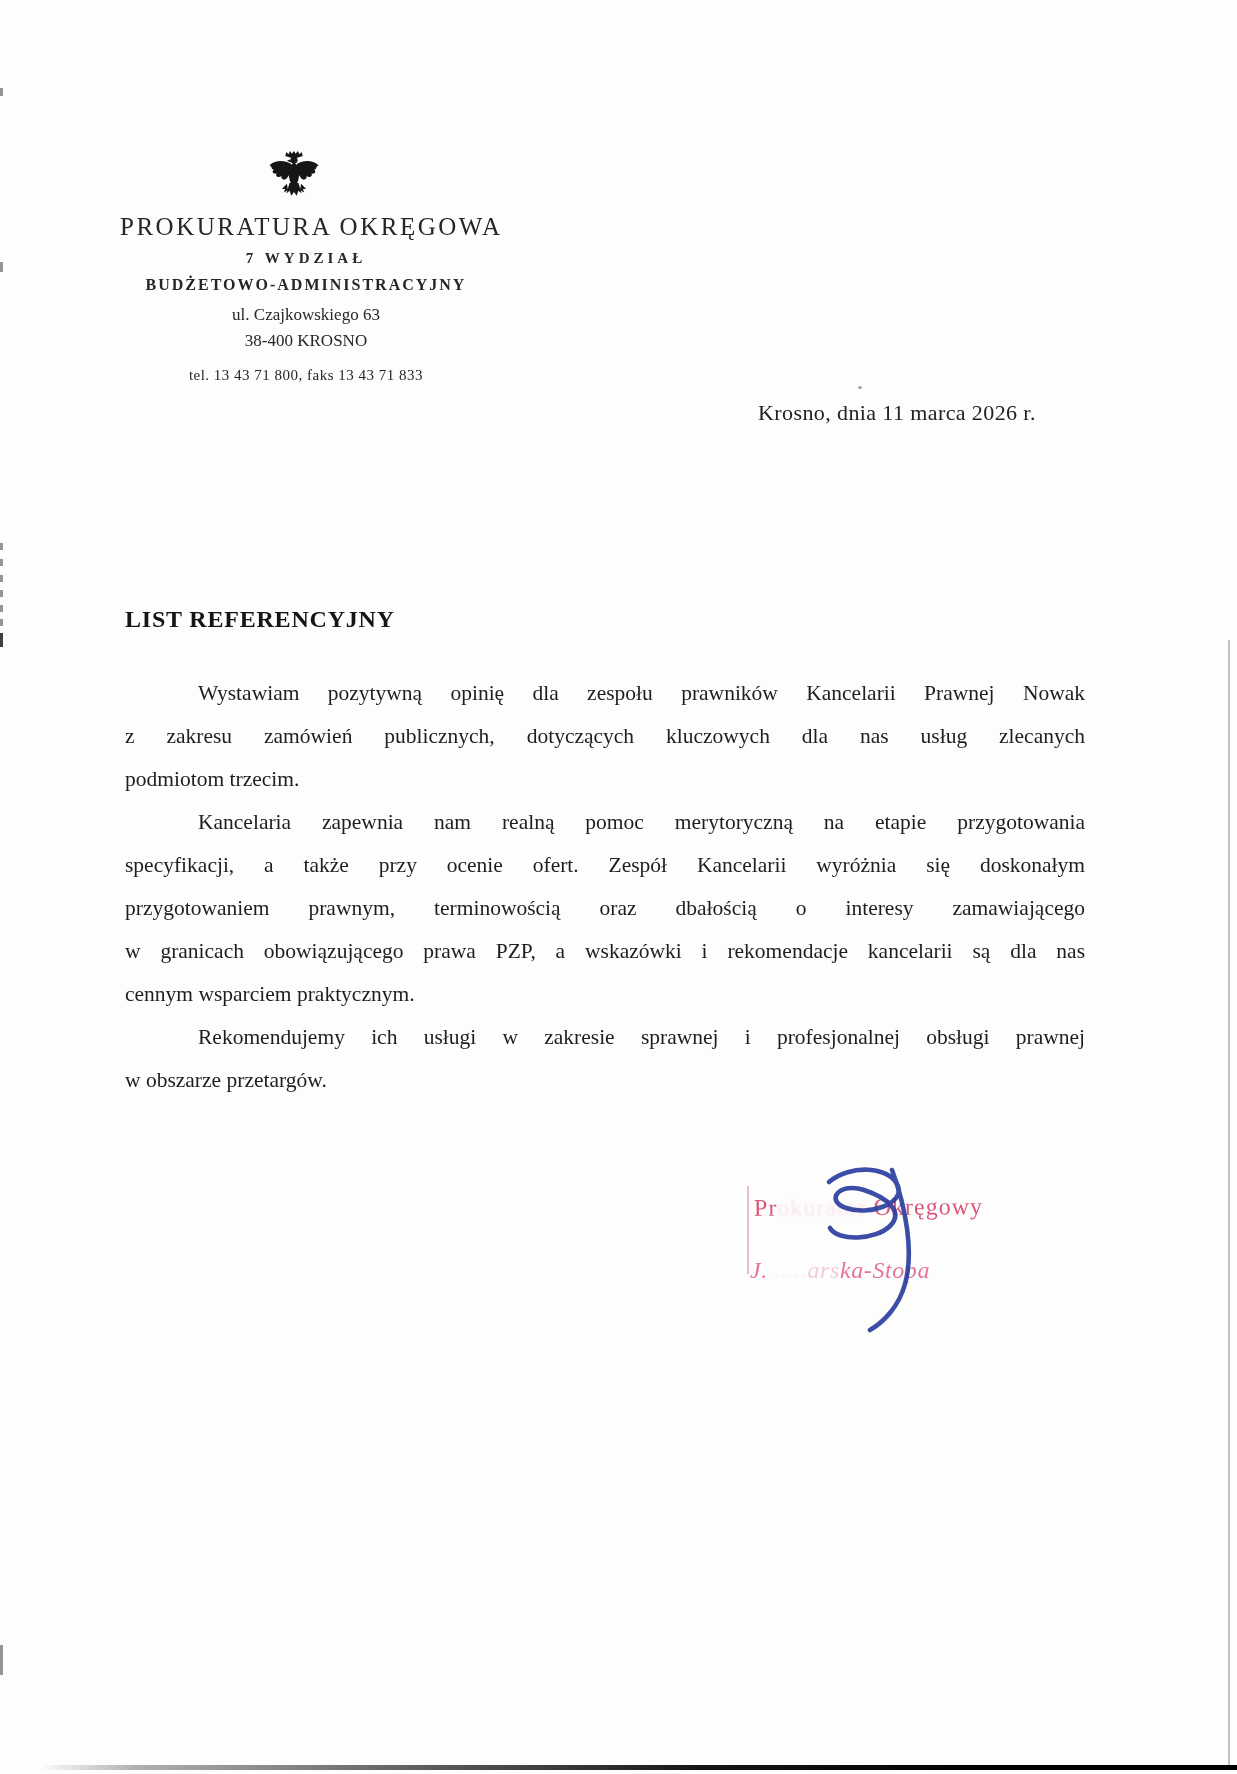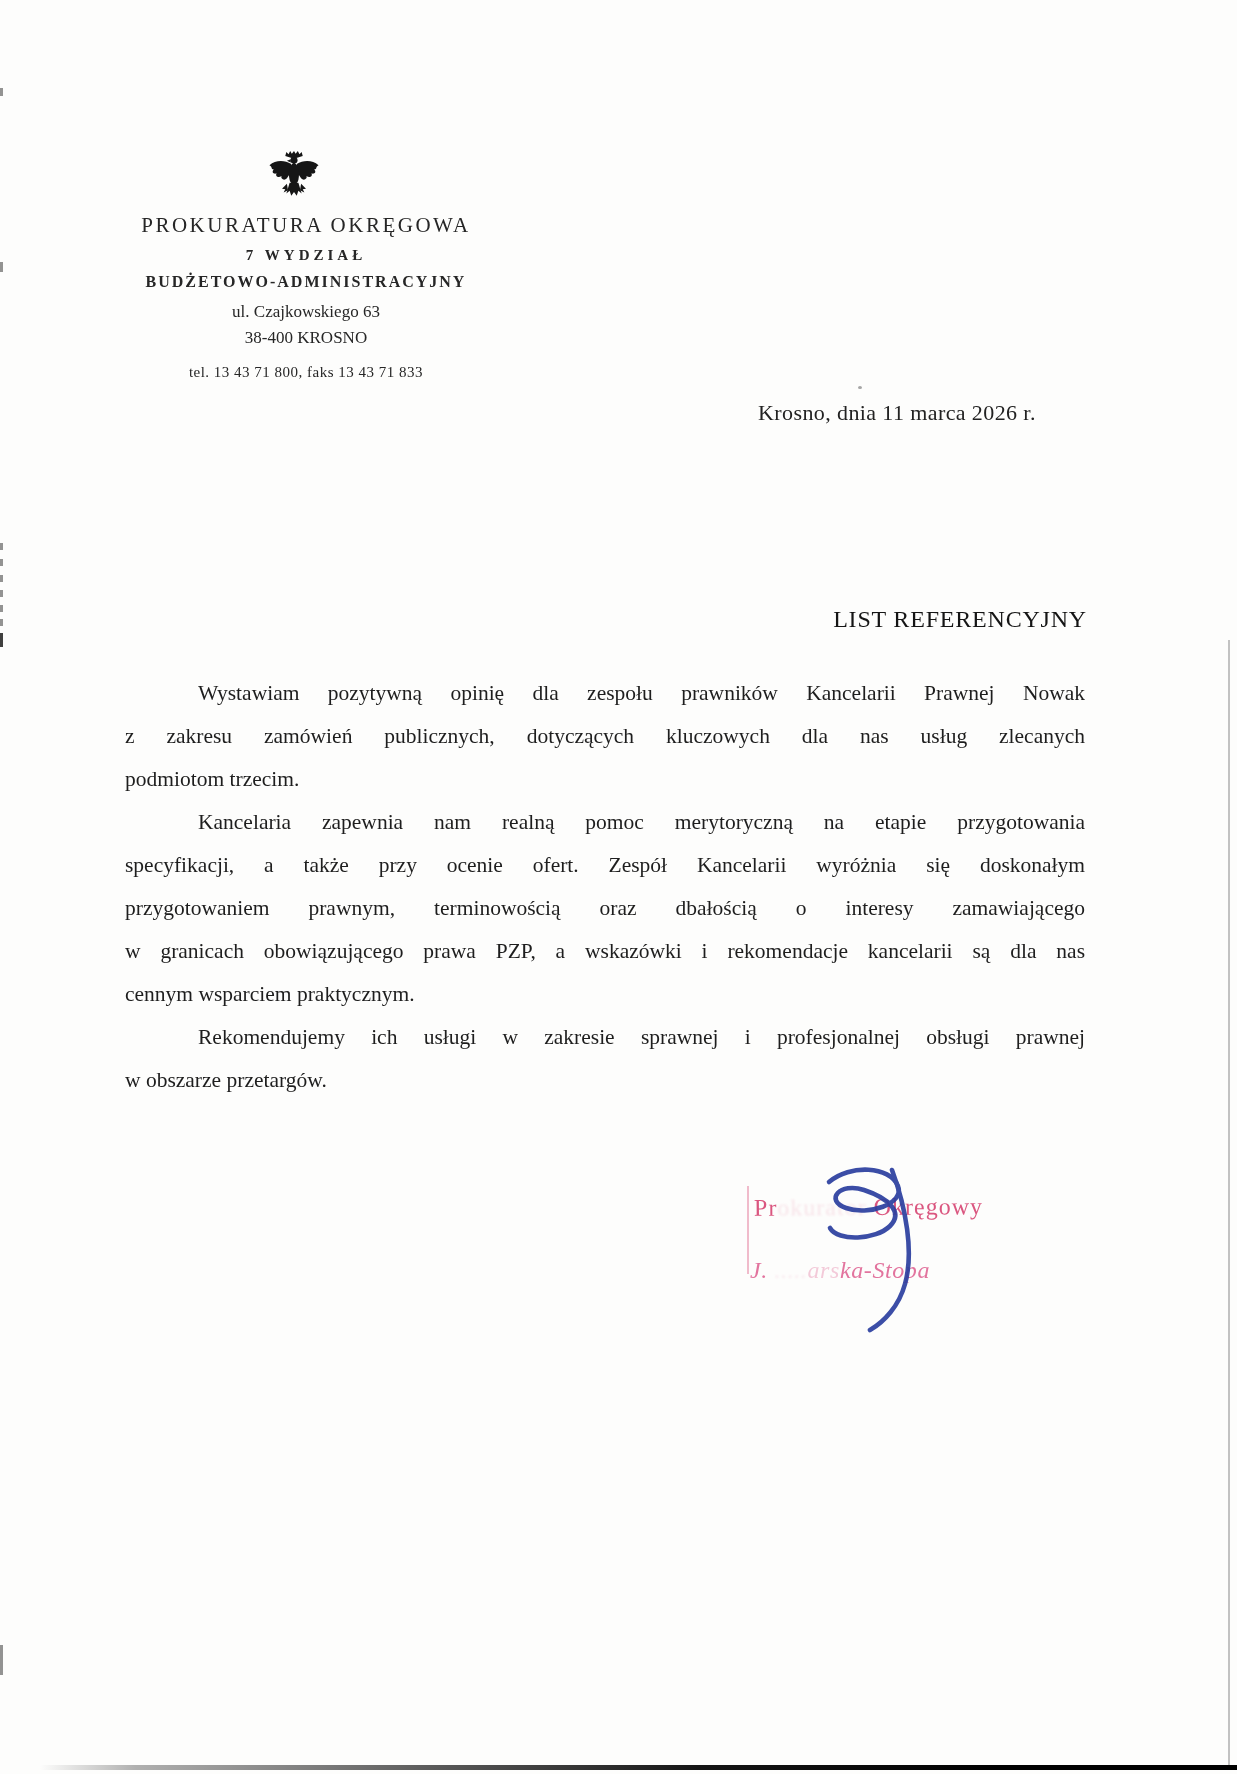--- a/index.html
+++ b/index.html
@@ -11,35 +11,35 @@
     overflow:hidden;
     font-family:"Liberation Serif", serif;
     color:#1d1d1d;
   }
   
   .eagle{position:absolute;left:266px;top:151px;width:56px;height:60px;filter:blur(.3px);}
   .letterhead{
     position:absolute;left:120px;top:213px;width:372px;
     text-align:center;color:#262626;
   }
-  .lh-org{font-size:21px;letter-spacing:2.5px;margin-bottom:9px;white-space:nowrap;}
+  .lh-org{font-size:25px;letter-spacing:2.5px;margin-bottom:9px;white-space:nowrap;}
   .lh-dept1{font-size:15px;font-weight:bold;letter-spacing:4px;margin-bottom:9px;}
   .lh-dept2{font-size:16px;font-weight:bold;letter-spacing:2px;margin-bottom:11px;white-space:nowrap;}
   .lh-street{font-size:17px;margin-bottom:6px;}
   .lh-city{font-size:17px;margin-bottom:16px;}
   .lh-tel{font-size:15px;letter-spacing:.5px;}
   
   .dateline{
     position:absolute;left:758px;top:400px;
     font-size:22px;letter-spacing:.4px;white-space:nowrap;color:#222;
   }
   
   .title{
     position:absolute;left:125px;top:606px;width:962px;
-    text-align:right;font-size:24px;font-weight:normal;letter-spacing:.8px;color:#151515;
+    text-align:left;font-size:24px;font-weight:bold;letter-spacing:.8px;color:#151515;
   }
   
   .bodytext{
     position:absolute;left:125px;top:672px;width:960px;
     font-size:21.5px;line-height:43px;color:#1e1e1e;
   }
   .bline{
     text-align:justify;text-align-last:justify;
     height:43px;white-space:nowrap;overflow:visible;
   }

